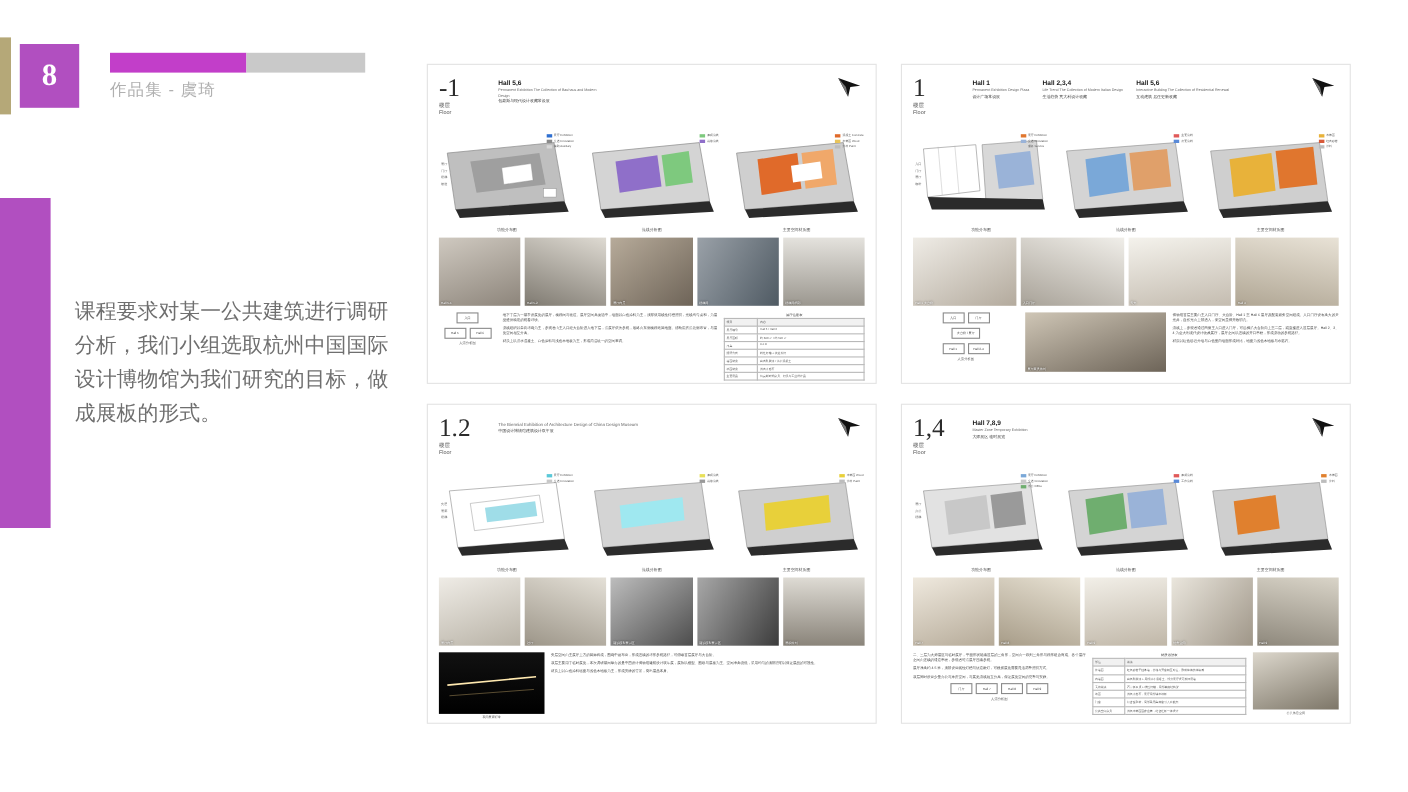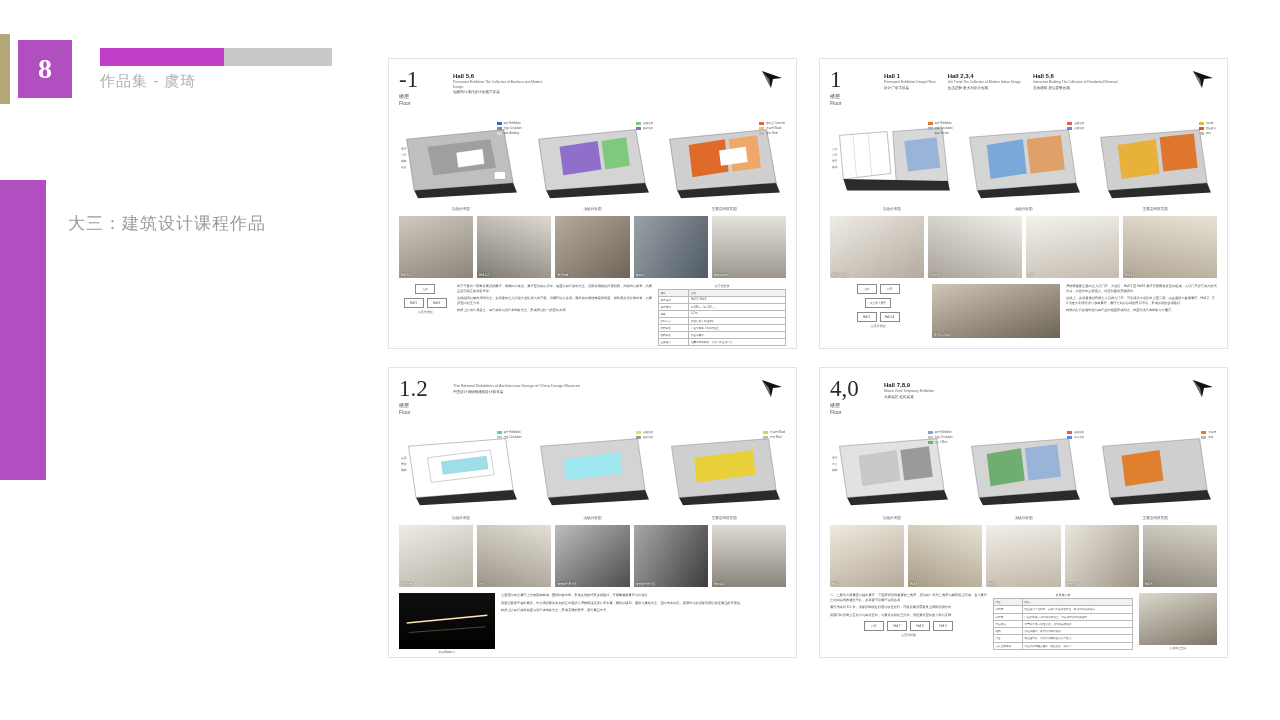--- a/index.html
+++ b/index.html
@@ -172,21 +172,21 @@
   <div class="edge-olive"></div>
   <div class="num-box">8</div>
   <div class="magenta-bar"></div>
 
   <div class="header-bar-wrap">
     <div class="header-bar-a"></div>
     <div class="header-bar-b"></div>
   </div>
   <div class="header-title">作品集 - 虞琦</div>
 
-  <div class="section-title">大三：建筑设计课程作品</div>
+  <div class="body-text">课程要求对某一公共建筑进行调研分析，我们小组选取杭州中国国际设计博物馆为我们研究的目标，做成展板的形式。</div>
 
   <div class="boards">
 
     <div class="board">
       <div class="bd-head">
         <div class="bd-floor">
           <div class="bd-floor-num">-1</div>
           <div class="bd-floor-lab">
             <span>楼层</span><br>
             <span>Floor</span>
@@ -659,21 +659,21 @@
           <p>夹层空间由主展厅上方的回廊构成，围绕中庭布置，形成连续的环形参观路径，可俯瞰首层展厅与大台阶。</p>
           <p>该层主要用于临时展览，本次调研期间举办的是中国设计博物馆建筑设计双年展，展陈以模型、图纸与展板为主。空间净高较低，采用均匀的顶部照明以保证展品的可视性。</p>
           <p>材质上以白色涂料墙面与浅色木地板为主，形成安静的背景，突出展品本身。</p>
         </div>
       </div>
     </div>
 
     <div class="board">
       <div class="bd-head">
         <div class="bd-floor">
-          <div class="bd-floor-num">4,0</div>
+          <div class="bd-floor-num">1,4</div>
           <div class="bd-floor-lab">
             <span>楼层</span><br>
             <span>Floor</span>
           </div>
         </div>
         <div class="bd-halls">
           <div class="bd-hall">
             <div class="bd-hall-name">Hall 7,8,9</div>
             <div class="bd-hall-sub">Master Zone
 Temporary Exhibition</div>

